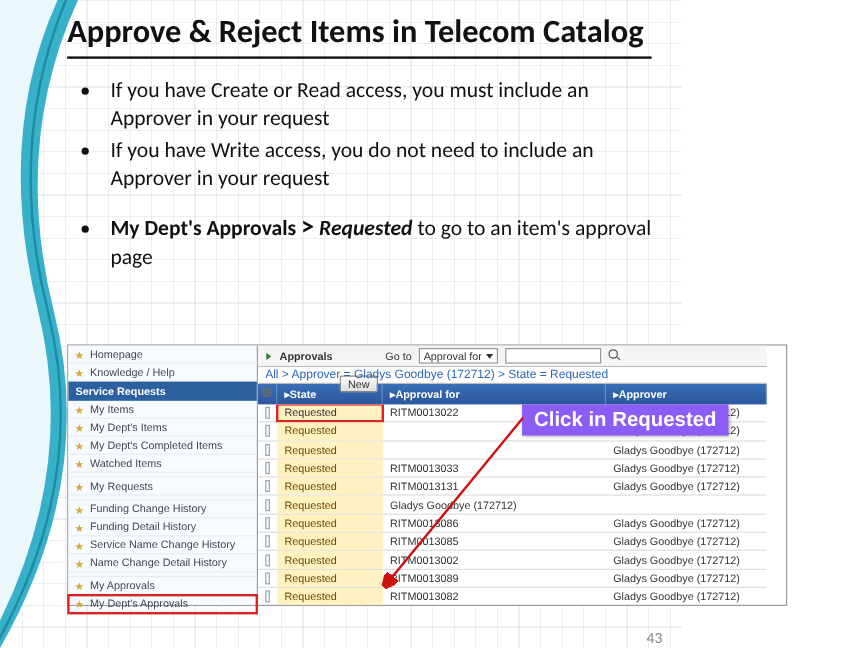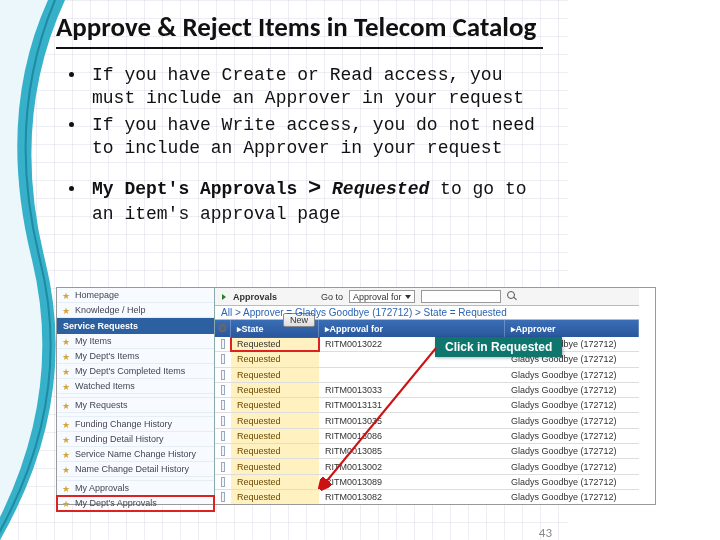--- a/index.html
+++ b/index.html
@@ -7,21 +7,21 @@
   .slide {
     width: 568px; height: 540px; position: relative;
     background:
       repeating-linear-gradient(to right, rgba(180,190,210,0.25) 0, rgba(180,190,210,0.25) 1px, transparent 1px, transparent 18px),
       repeating-linear-gradient(to bottom, rgba(180,190,210,0.25) 0, rgba(180,190,210,0.25) 1px, transparent 1px, transparent 18px),
       #fff;
   }
   .swoosh { position:absolute; left:0; top:0; width:110px; height:540px; pointer-events:none; }
   .title { position:absolute; left:56px; top:10px; right:25px; font-size:27px; font-weight:700; color:#111; border-bottom:2px solid #111; padding-bottom:4px; }
   .body  { position:absolute; left:56px; top:62px; right:25px; font-size:18px; color:#111; }
-  .body ul { list-style:disc; padding-left:30px;font-family:Liberation Mono, monospace; }
+  .body ul { list-style:disc; padding-left:30px; }
   .body li { padding:2px 0 2px 6px; line-height:1.28; }
   .body .bold { font-weight:700; }
   .body .gt { font-size:22px; font-weight:700; }
   .body .gap { height:11px; }
   .shot { position:absolute; left:56px; top:287px; width:600px; height:218px; border:1px solid #999; background:#fff; font-family: Tahoma, Arial, sans-serif; }
   
   .nav  { position:absolute; left:0; top:0; width:158px; height:100%; background:#f7fbff; border-right:1px solid #8aa; font-size:9px; color:#445; }
   .nav .it { display:flex; align-items:center; gap:4px; padding:2px 5px; border-bottom:1px solid #e5eef5; }
   .nav .st { display:inline-block; width:9px; height:9px; color:#d2a73a; }
   .nav .hd { background:#2d60a0; color:#fff; font-weight:700; padding:3px 6px; font-size:9px; }
@@ -43,21 +43,21 @@
   .row { display:flex; height:15.3px; font-size:9px; color:#333; border-bottom:1px solid #ddd; }
   .row .c { display:flex; align-items:center; padding:0 6px; overflow:hidden; white-space:nowrap; }
   .c1 { width:16px; flex:none; justify-content:center; }
   .c2 { width:88px; flex:none; }
   .c3 { width:186px; flex:none; }
   .c4 { flex:1; }
   .hl  .c2 { background:#fff1c0; color:#6a4a00; }
   .hlr .c2 { background:#fff1c0; outline:2px solid #d22; outline-offset:-1px; }
   .boxci { width:10px; height:10px; background:#f2f6fb; border:1px solid #9ab; }
   .gear { color:#6a6a6a; font-size:11px; line-height:1; }
-  .callout { position:absolute; left:220px; top:49px; background:#0f766e; color:#fff; font-size:12px; font-weight:700; padding:3px 10px; box-shadow:1px 1px 3px rgba(0,0,0,0.3); }
+  .callout { position:absolute; left:220px; top:49px; background:#8b5cf6; color:#fff; font-size:17px; font-weight:700; padding:3px 10px; box-shadow:1px 1px 3px rgba(0,0,0,0.3); }
   .arrow { position:absolute; stroke:#c11; stroke-width:2; fill:none; }
   .pagenum { position:absolute; right:16px; bottom:0; font-size:13px; color:#888; }
 </style>
 </head>
 <body>
 
 <div class="slide">
 
   <svg class="swoosh" viewBox="0 0 110 540">
     <path d="M0,0 L65,0 Q10,120 45,260 Q80,400 0,540 L0,0 Z" fill="#37b1c9"></path>
@@ -204,21 +204,20 @@
             </div>
             <div class="c c2">Requested</div>
             <div class="c c3">RITM0013131</div>
             <div class="c c4">Gladys Goodbye (172712)</div>
           </div>
           <div class="row hl">
             <div class="c c1">
               <span class="boxci"></span>
             </div>
             <div class="c c2">Requested</div>
-            <div class="c c3">RITM0013035</div>
             <div class="c c4">Gladys Goodbye (172712)</div>
           </div>
           <div class="row hl">
             <div class="c c1">
               <span class="boxci"></span>
             </div>
             <div class="c c2">Requested</div>
             <div class="c c3">RITM0013086</div>
             <div class="c c4">Gladys Goodbye (172712)</div>
           </div>

